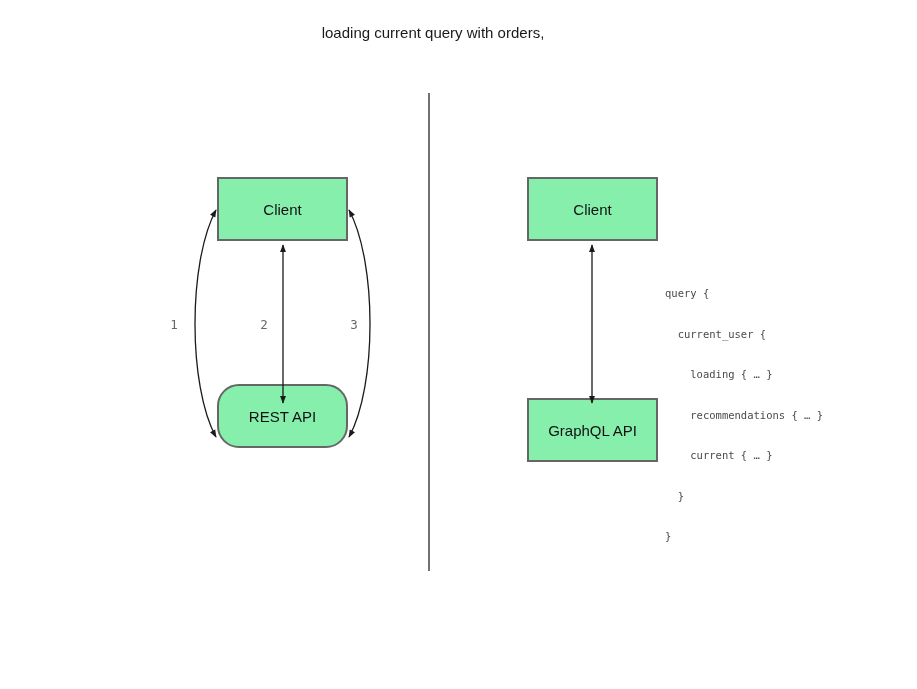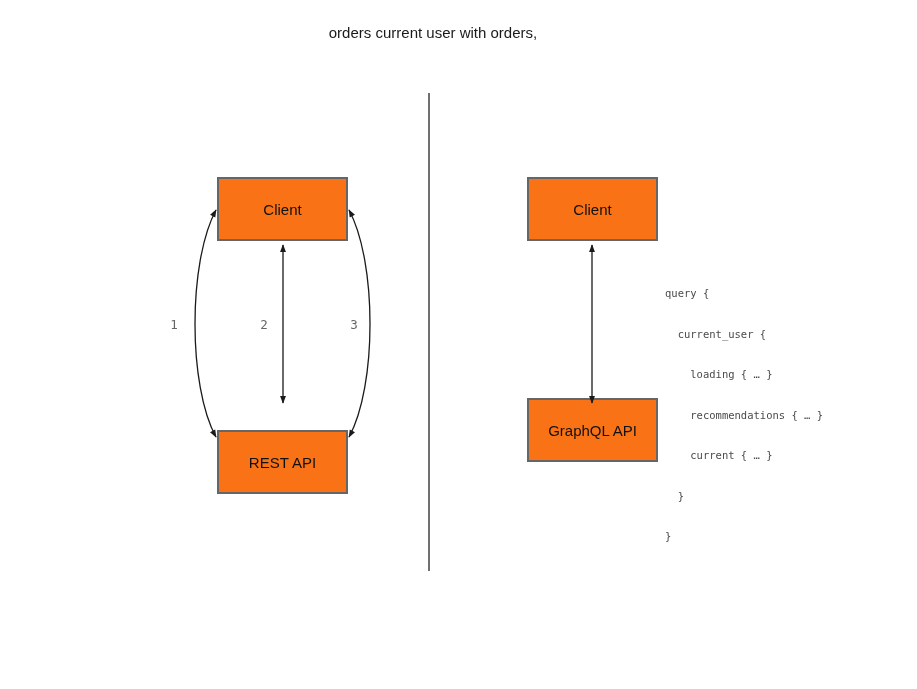--- a/index.html
+++ b/index.html
@@ -13,26 +13,26 @@
   .title{
     position:absolute;left:0;top:22px;width:866px;
     text-align:center;font-size:15px;line-height:21px;color:#1a1a1a;
   }
   .divider{
     position:absolute;left:428px;top:93px;width:2px;height:478px;
     background:#707070;
   }
   .box{
     position:absolute;width:131px;height:64px;box-sizing:border-box;
-    background:#f97316;border:2px solid #666666;
+    background:#86efac;border:2px solid #666666;
     display:flex;align-items:center;justify-content:center;
     font-size:15px;color:#111111;
   }
   .box-client-left{left:217px;top:177px;}
-  .box-rest{left:217px;top:430px;}
+  .box-rest{left:217px;top:384px;border-radius:22px;}
   .box-client-right{left:527px;top:177px;}
   .box-graphql{left:527px;top:398px;}
   .mono{
     font-family:"DejaVu Sans Mono", monospace;
     color:#4a4a4a;white-space:pre;
   }
   .endpoints{
     position:absolute;left:8px;top:176px;
     font-size:10.5px;line-height:14px;
   }
@@ -49,21 +49,21 @@
   .label-2{left:257px;top:317px;}
   .label-3{left:347px;top:317px;}
   svg.arrows{position:absolute;left:0;top:0;pointer-events:none;}
 </style>
 </head>
 <body>
 
 <div id="canvas">
 
   <div class="title">
-    <div>orders current user with orders,</div>
+    <div>loading current query with orders,</div>
   </div>
 
   <div class="divider"></div>
 
 
   <div class="box box-client-left">
     <span>Client</span>
   </div>
 
   <div class="box box-rest">

